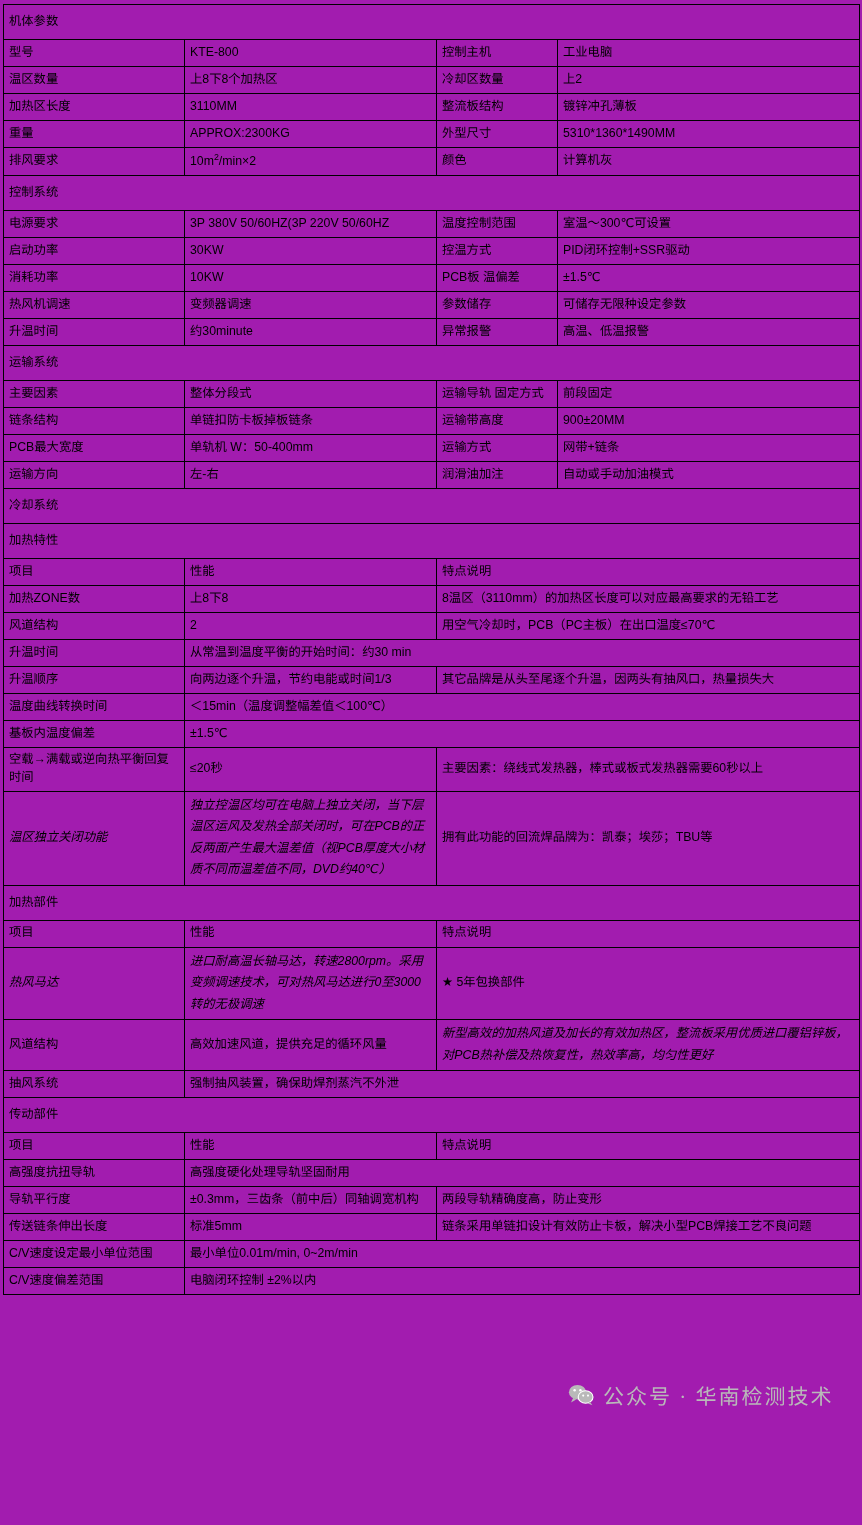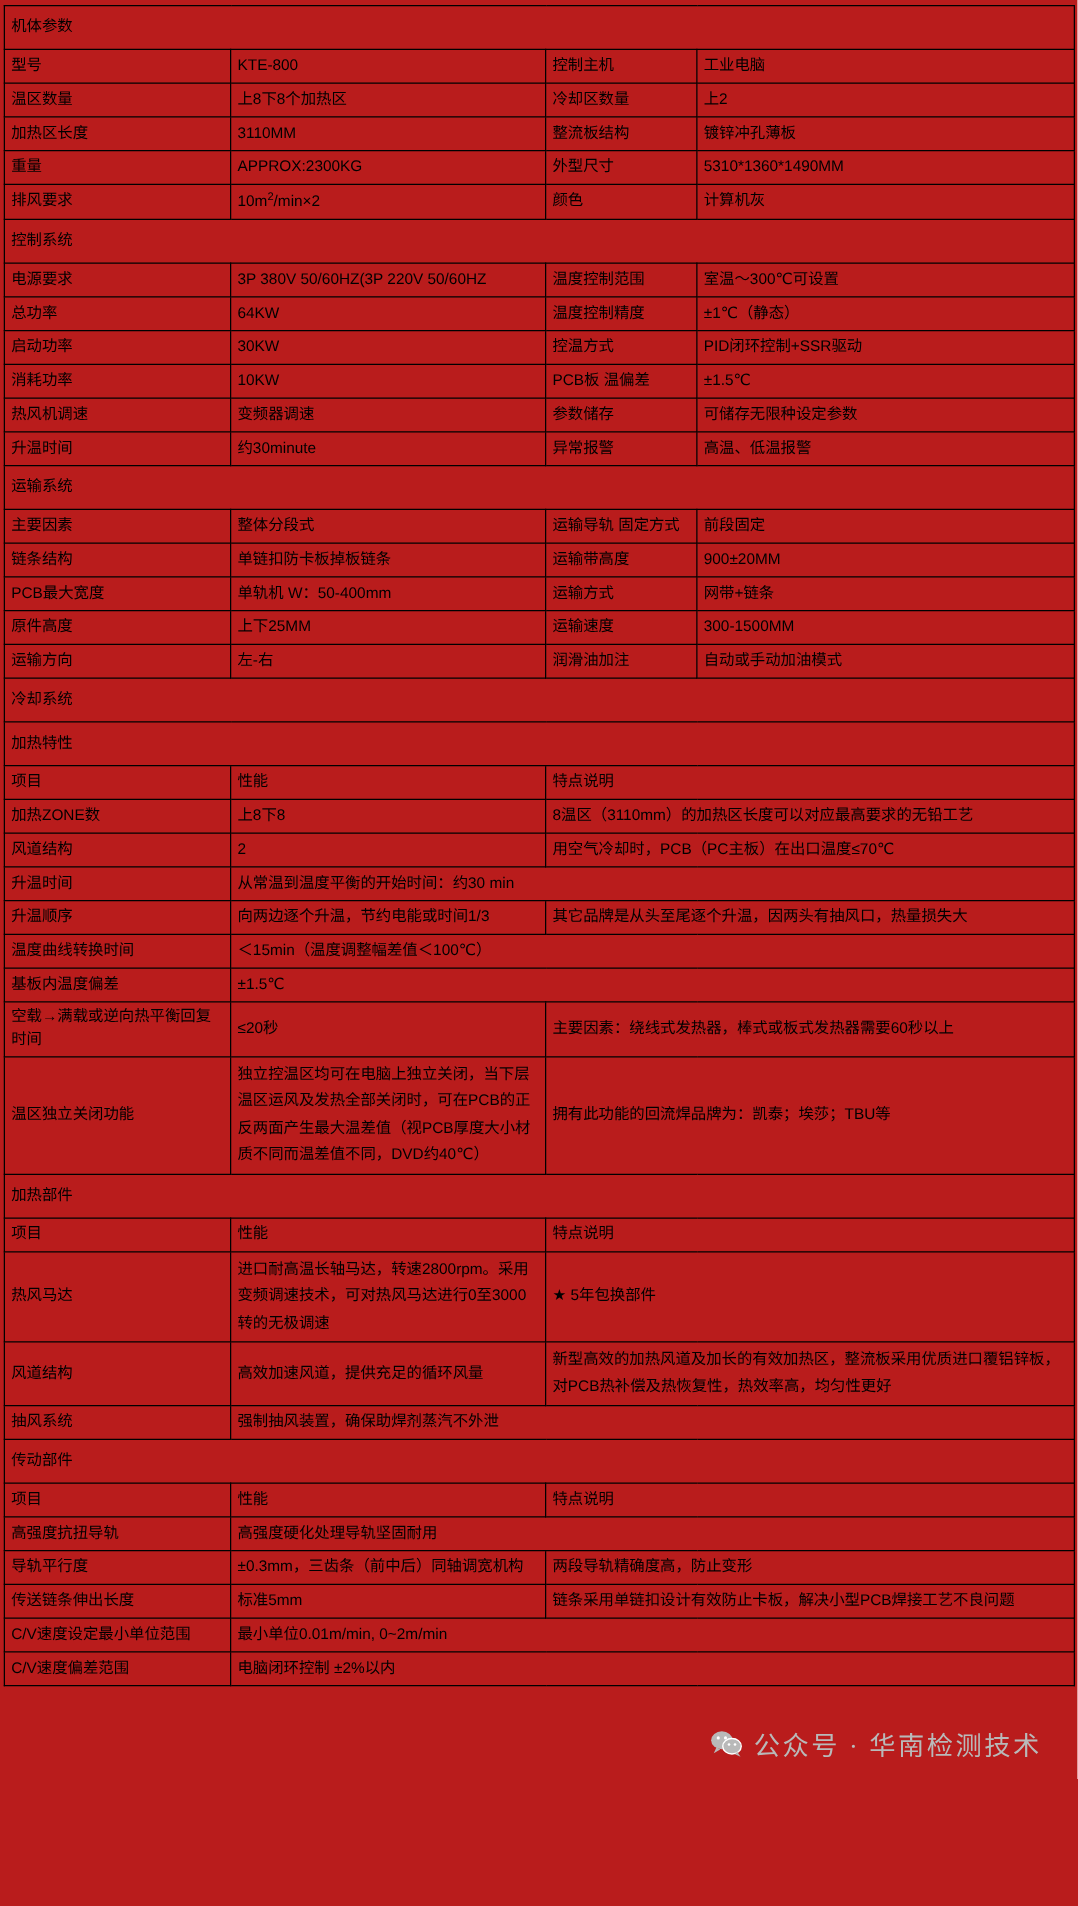--- a/index.html
+++ b/index.html
@@ -10,21 +10,21 @@
   }
   body {
     font-family: "Liberation Sans", "DejaVu Sans", sans-serif;
     color: #000000;
     -webkit-font-smoothing: none;
   }
   #page {
     position: relative;
     width: 862px;
     height: 1525px;
-    background: #b91c1c;
+    background: #a21caf;
     overflow: hidden;
     box-sizing: border-box;
     padding: 4px 3px 0 3px;
   }
   table.spec {
     width: 856px;
     border-collapse: collapse;
     table-layout: fixed;
     font-size: 12.3px;
     line-height: 1.45;
@@ -42,21 +42,21 @@
   col.c2 { width: 252px; }
   col.c3 { width: 121px; }
   col.c4 { width: 302px; }
 
   tr.section td {
     height: 26px;
     padding-top: 4px;
     padding-bottom: 4px;
   }
   tr.r td { height: 19px; }
-  .cell-tall { line-height: 1.75; }
+  .cell-tall { line-height: 1.75; font-style: italic; }
   .sup { font-size: 0.72em; vertical-align: super; }
 
   
   #watermark {
     position: absolute;
     left: 568px;
     top: 1380px;
     display: flex;
     align-items: center;
     gap: 9px;
@@ -119,26 +119,20 @@
         <tr class="section">
           <td colspan="4">控制系统</td>
         </tr>
         <tr class="r">
           <td>电源要求</td>
           <td>3P    380V 50/60HZ(3P 220V 50/60HZ</td>
           <td>温度控制范围</td>
           <td>室温～300℃可设置</td>
         </tr>
         <tr class="r">
-          <td>总功率</td>
-          <td>64KW</td>
-          <td>温度控制精度</td>
-          <td>±1℃（静态）</td>
-        </tr>
-        <tr class="r">
           <td>启动功率</td>
           <td>30KW</td>
           <td>控温方式</td>
           <td>PID闭环控制+SSR驱动</td>
         </tr>
         <tr class="r">
           <td>消耗功率</td>
           <td>10KW</td>
           <td>PCB板 温偏差</td>
           <td>±1.5℃</td>
@@ -168,26 +162,20 @@
           <td>链条结构</td>
           <td>单链扣防卡板掉板链条</td>
           <td>运输带高度</td>
           <td>900±20MM</td>
         </tr>
         <tr class="r">
           <td>PCB最大宽度</td>
           <td>单轨机 W：50-400mm</td>
           <td>运输方式</td>
           <td>网带+链条</td>
-        </tr>
-        <tr class="r">
-          <td>原件高度</td>
-          <td>上下25MM</td>
-          <td>运输速度</td>
-          <td>300-1500MM</td>
         </tr>
         <tr class="r">
           <td>运输方向</td>
           <td>左-右</td>
           <td>润滑油加注</td>
           <td>自动或手动加油模式</td>
         </tr>
         <tr class="section">
           <td colspan="4">冷却系统</td>
         </tr>

